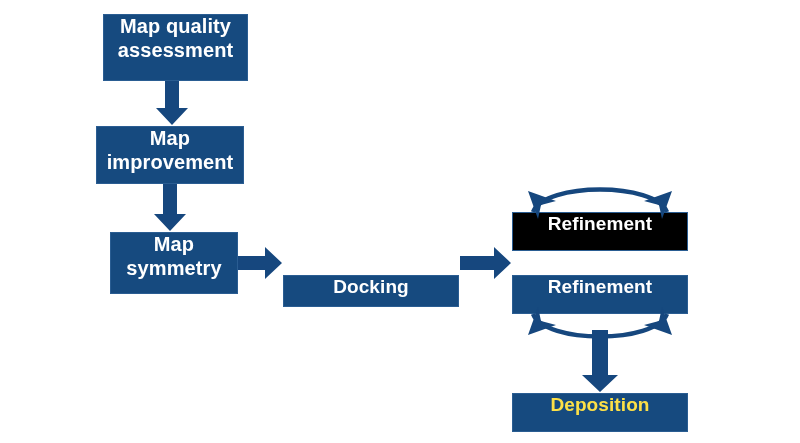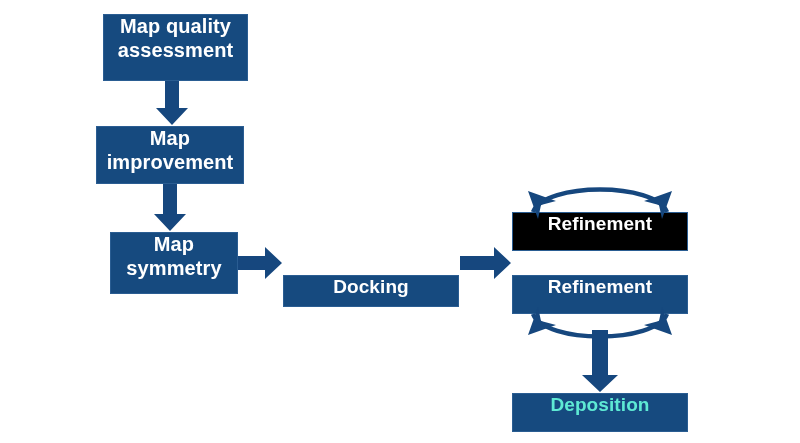--- a/index.html
+++ b/index.html
@@ -74,21 +74,21 @@
   </div>
   <div class="node" style="left: 283px; top: 275px; width: 176px; height: 32px; font-size: 19px; background: rgb(22, 74, 127); border-color: rgb(42, 93, 146); color: rgb(255, 255, 255);">
     <span class="label">Docking</span>
   </div>
   <div class="node" style="left: 512px; top: 212px; width: 176px; height: 39px; font-size: 19px; background: #000000; border-color: rgb(42, 93, 146); color: rgb(255, 255, 255);">
     <span class="label">Refinement</span>
   </div>
   <div class="node" style="left: 512px; top: 275px; width: 176px; height: 39px; font-size: 19px; background: rgb(22, 74, 127); border-color: rgb(42, 93, 146); color: rgb(255, 255, 255);">
     <span class="label">Refinement</span>
   </div>
-  <div class="node" style="left: 512px; top: 393px; width: 176px; height: 39px; font-size: 19px; background: rgb(22, 74, 127); border-color: rgb(42, 93, 146); color: #5eead4;">
+  <div class="node" style="left: 512px; top: 393px; width: 176px; height: 39px; font-size: 19px; background: rgb(22, 74, 127); border-color: rgb(42, 93, 146); color: #fde047;">
     <span class="label">Deposition</span>
   </div>
 
   <svg class="overlay" viewBox="0 0 800 443">
 
     <path class="arrowpath" d="M 165 81 L 179 81 L 179 108 L 188 108 L 172 125 L 156 108 L 165 108 Z" fill="#16477e"></path>
 
     <path class="arrowpath" d="M 163 184 L 177 184 L 177 214 L 186 214 L 170 231 L 154 214 L 163 214 Z" fill="#16477e"></path>
 
     <path class="arrowpath" d="M 238 256 L 265 256 L 265 247 L 282 263 L 265 279 L 265 270 L 238 270 Z" fill="#16477e"></path>

